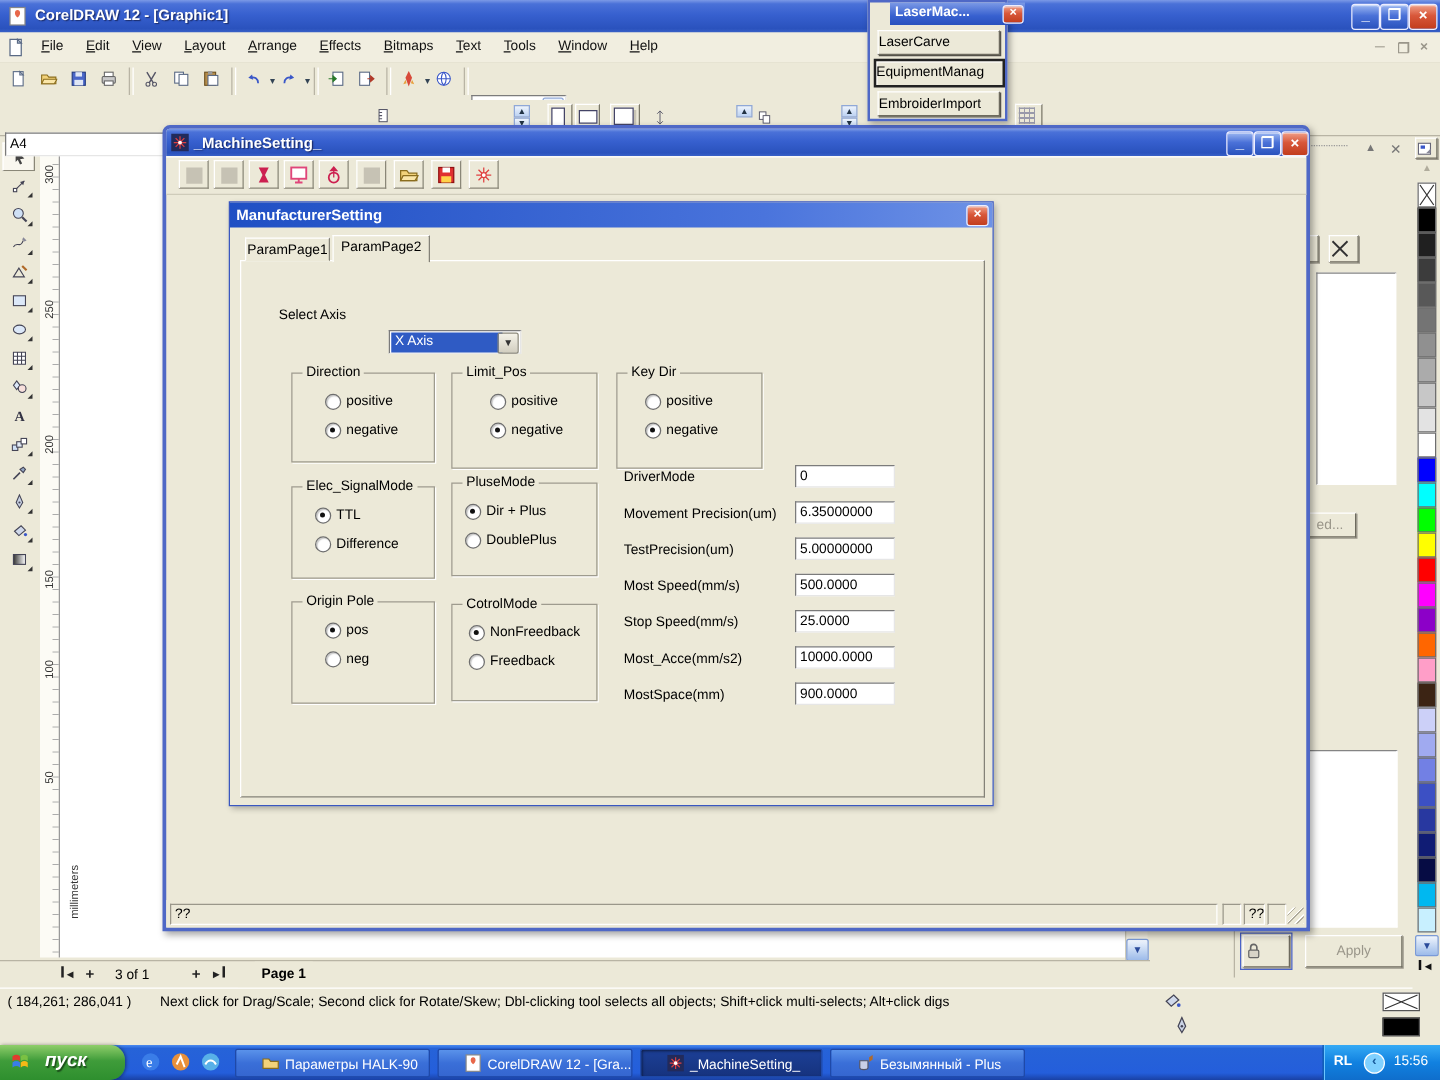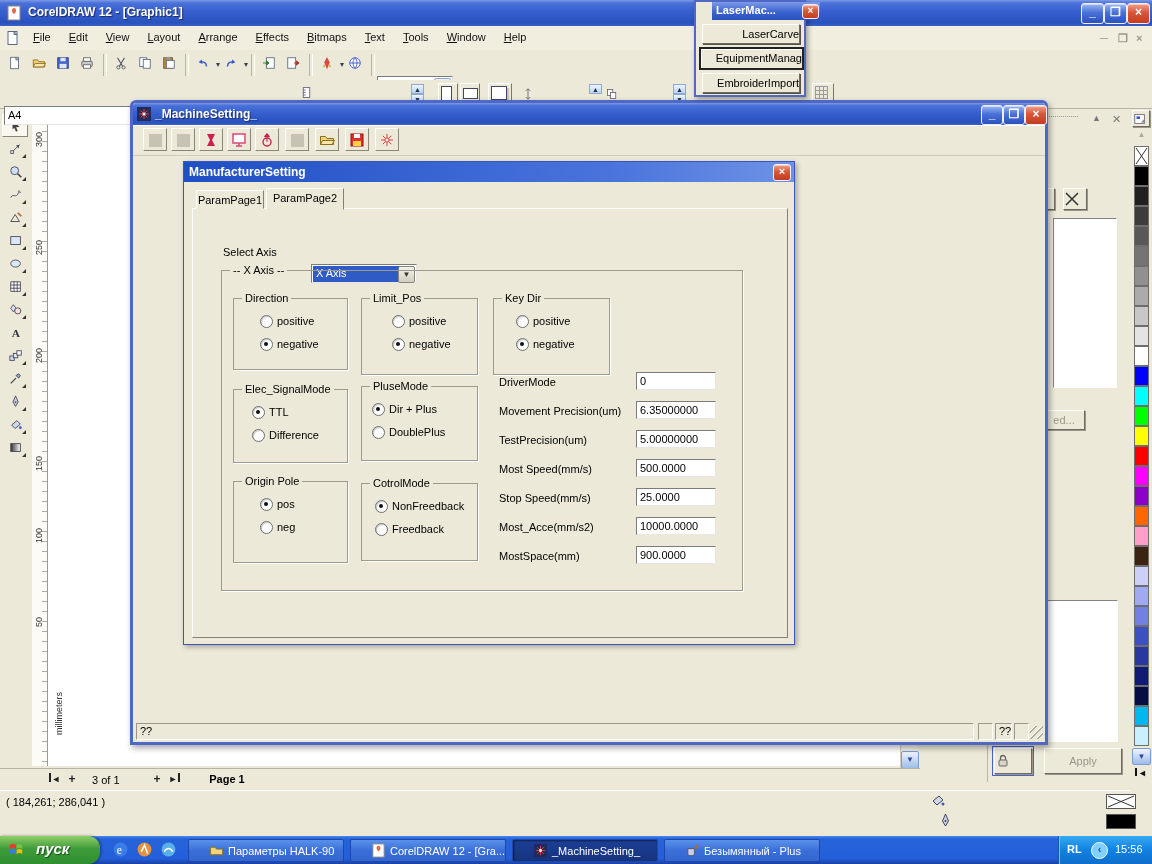--- a/index.html
+++ b/index.html
@@ -96,21 +96,21 @@
   .rlabel{position:absolute;white-space:nowrap;}
   .tfield{position:absolute;width:80px;height:18px;background:#fff;border:1px solid;border-color:#7b7b7b #e6e6e6 #e6e6e6 #7b7b7b;
     box-sizing:border-box;padding:2px 0 0 3px;white-space:nowrap;}
   .flabel{position:absolute;white-space:nowrap;}
   
   #laser-window{left:694px;top:0;width:112px;height:97px;z-index:25;border:2px solid #4f68c6;background:#ece9d8;box-sizing:border-box;
     box-shadow:2px 2px 5px rgba(0,0,0,.35);}
   #laser-titlebar{left:16px;top:0;width:108px;height:18px;background:linear-gradient(180deg,#7c9ae6,#3760cf 60%,#2a52bd);}
   #laser-title{left:4px;top:2px;color:#fff;font-weight:bold;font-size:11px;}
   .lbtn{position:absolute;left:6px;width:98px;height:20px;background:#ece9d8;border:1px solid;border-color:#fff #6d6a5e #6d6a5e #fff;
-    box-shadow:1px 1px 0 #55524a;text-align:right;padding-top:3px;box-sizing:border-box;white-space:nowrap;overflow:hidden;}
+    box-shadow:1px 1px 0 #55524a;text-align:left;padding-top:3px;box-sizing:border-box;white-space:nowrap;overflow:hidden;}
   .lbtn.def{left:3px;width:105px;height:23px;border:2px solid #222;box-shadow:inset 1px 1px 0 #fff;}
   
   #taskbar{left:0;top:836px;width:1152px;height:28px;z-index:30;
     background:linear-gradient(180deg,#4a8af0 0%,#2663d8 10%,#245edb 80%,#1941a5 100%);}
   #start-btn{left:0;top:0;width:100px;height:28px;border-radius:0 12px 12px 0;
     background:linear-gradient(180deg,#8fce6a,#3f9c3a 45%,#2e8f2e);box-shadow:1px 0 3px rgba(0,0,0,.4);}
   #start-label{left:36px;top:4px;color:#fff;font-weight:bold;font-style:italic;font-size:15px;text-shadow:1px 1px 1px #1a4a1a;}
   .qicon{position:absolute;top:5px;width:18px;height:18px;}
   .task{position:absolute;top:3px;height:23px;border-radius:2px;color:#fff;overflow:hidden;white-space:nowrap;
     background:linear-gradient(180deg,#5a92ea,#3a6fd8 50%,#3566d0);border:1px solid #1f49a8;box-sizing:border-box;padding:3px 4px 0 20px;}
@@ -428,20 +428,21 @@
         <path d="M1 1l11 16M12 1L1 17" stroke="#333"></path>
       </svg>
   </span>
   <span id="swatches"><span class="swatch" style="top: 58px; background: rgb(0, 0, 0);"></span><span class="swatch" style="top: 78px; background: rgb(32, 32, 32);"></span><span class="swatch" style="top: 98px; background: rgb(60, 60, 60);"></span><span class="swatch" style="top: 118px; background: rgb(88, 88, 88);"></span><span class="swatch" style="top: 138px; background: rgb(116, 116, 116);"></span><span class="swatch" style="top: 158px; background: rgb(144, 144, 144);"></span><span class="swatch" style="top: 178px; background: rgb(171, 171, 171);"></span><span class="swatch" style="top: 198px; background: rgb(199, 199, 199);"></span><span class="swatch" style="top: 218px; background: rgb(227, 227, 227);"></span><span class="swatch" style="top: 238px; background: rgb(255, 255, 255);"></span><span class="swatch" style="top: 258px; background: rgb(0, 0, 255);"></span><span class="swatch" style="top: 278px; background: rgb(0, 255, 255);"></span><span class="swatch" style="top: 298px; background: rgb(0, 255, 0);"></span><span class="swatch" style="top: 318px; background: rgb(255, 255, 0);"></span><span class="swatch" style="top: 338px; background: rgb(255, 0, 0);"></span><span class="swatch" style="top: 358px; background: rgb(255, 0, 255);"></span><span class="swatch" style="top: 378px; background: rgb(140, 0, 200);"></span><span class="swatch" style="top: 398px; background: rgb(255, 102, 0);"></span><span class="swatch" style="top: 418px; background: rgb(255, 158, 200);"></span><span class="swatch" style="top: 438px; background: rgb(60, 36, 20);"></span><span class="swatch" style="top: 458px; background: rgb(204, 208, 248);"></span><span class="swatch" style="top: 478px; background: rgb(160, 170, 240);"></span><span class="swatch" style="top: 498px; background: rgb(114, 128, 228);"></span><span class="swatch" style="top: 518px; background: rgb(60, 80, 196);"></span><span class="swatch" style="top: 538px; background: rgb(40, 56, 160);"></span><span class="swatch" style="top: 558px; background: rgb(16, 28, 116);"></span><span class="swatch" style="top: 578px; background: rgb(6, 12, 68);"></span><span class="swatch" style="top: 598px; background: rgb(0, 184, 240);"></span><span class="swatch" style="top: 618px; background: rgb(200, 240, 255);"></span></span>
   <span class="abs sbtn" style="left:2px;top:640px;width:17px;height:15px;line-height:15px;font-size:8px">▼</span>
   <span class="abs" style="left:5px;top:660px;font-size:9px;color:#111"><span style="display:inline-block;width:2px;height:8px;background:#111;margin-right:1px"></span>◄</span>
 </div>
 
 <div class="abs" id="statusbar">
   <span class="abs" style="left:6px;top:5px">( 184,261; 286,041 )</span>
+  <span class="abs" style="left:128px;top:5px">Next click for Drag/Scale; Second click for Rotate/Skew; Dbl-clicking tool selects all objects; Shift+click multi-selects; Alt+click digs</span>
   <span class="abs" style="left:930px;top:2px" id="sb-fill-icon">
       <svg width="16" height="16" viewBox="0 0 16 16">
         <path d="M3 8l6-5 4 4-6 5z" fill="#cfd8ea" stroke="#445"></path>
         <circle cx="13" cy="11" r="1.5" fill="#3a57c8"></circle>
       </svg>
     </span>
   <span class="abs swatch-ind" style="left:1106px;top:3px">
     <svg width="28" height="13" viewBox="0 0 28 13">
         <path d="M1 1l26 11M27 1L1 12" stroke="#333"></path>
       </svg>
@@ -536,23 +537,20 @@
     <span class="abs" id="dialog-title">ManufacturerSetting</span>
     <span class="abs xpbtn red" id="dialog-close">×</span>
   </div>
   <span id="tabs"><span class="tab" style="left: 12px; top: 28px; width: 68px; height: 19px; z-index: 1;">ParamPage1</span><span class="tab" style="left: 82px; top: 26px; width: 78px; height: 22px; z-index: 3; border-bottom-color: rgb(236, 233, 216);">ParamPage2</span></span>
   <div class="abs" id="tabpanel"></div>
   <span class="abs" style="left:39px;top:84px">Select Axis</span>
   <span class="abs combo" style="left:127px;top:80px;width:106px">
     <span class="abs" style="left:1px;top:1px;width:86px;height:15px;background:#2f5bc4;color:#fff;padding:1px 0 0 3px">X Axis</span>
     <span class="cbtn" style="background:linear-gradient(180deg,#f4f2e8,#d2cec0);border-color:#8a8778;color:#333">▼</span>
   </span>
-  <div class="abs etched" style="left:37px;top:108px;width:520px;height:319px">
-    <span class="fslabel">-- X Axis --</span>
-  </div>
   <span id="fieldsets"><div class="abs etched" style="left: 49px; top: 136px; width: 113px; height: 70px;">
         <span class="fslabel">Direction</span>
         <span class="radio" style="left: 26px; top: 16px;"></span>
         <span class="rlabel" style="left: 43px; top: 16px;">positive</span>
         <span class="radio checked" style="left: 26px; top: 39px;"></span>
         <span class="rlabel" style="left: 43px; top: 39px;">negative</span>
       </div><div class="abs etched" style="left: 177px; top: 136px; width: 115px; height: 75px;">
         <span class="fslabel">Limit_Pos</span>
         <span class="radio" style="left: 30px; top: 16px;"></span>
         <span class="rlabel" style="left: 47px; top: 16px;">positive</span>

